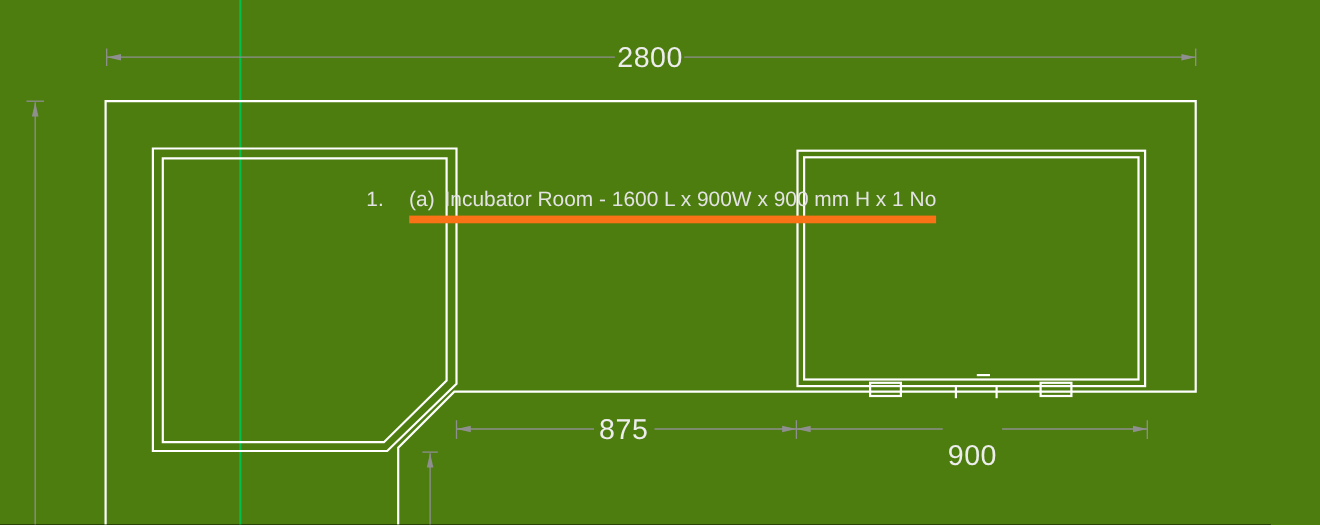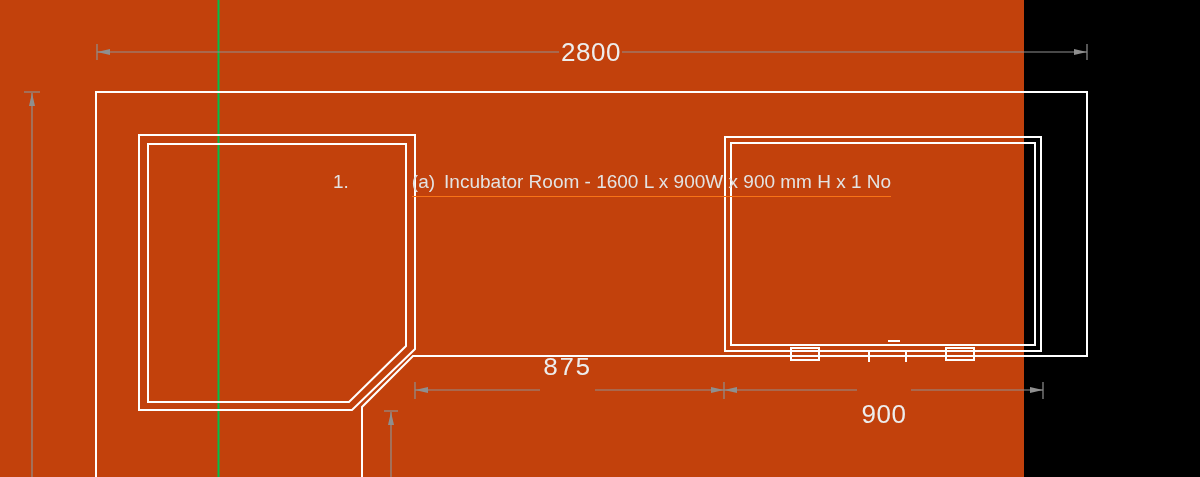--- a/index.html
+++ b/index.html
@@ -6,23 +6,23 @@
     margin: 0;
     padding: 0;
     background: #000000;
     width: 1200px;
     height: 477px;
     overflow: hidden;
     font-family: "Liberation Sans", sans-serif;
   }
   .viewport {
     position: relative;
-    width: 1024px;
+    width: 1200px;
     height: 477px;
-    background: #c2410c;
+    background: #4d7c0f;
   }
   .viewport svg {
     position: absolute;
     left: 0;
     top: 0;
   }
   .dim-text {
     position: absolute;
     transform: translateX(-50%);
     font-size: 26px;
@@ -39,23 +39,22 @@
     line-height: 1.15;
     color: #e3e3e3;
     white-space: nowrap;
   }
   .note .num {
     display: inline-block;
     margin-right: 23px;
   }
   .note .body {
     display: inline-block;
-    border-bottom: 1px solid #f97316;
+    border-bottom: 7px solid #f97316;
     padding-bottom: 3px;
-    margin-left: 40px;
   }
   .note .idx {
     display: inline-block;
     margin-right: 9px;
   }
 </style>
 </head>
 <body>
 
 <div class="viewport">
@@ -111,21 +110,21 @@
         <polygon points="724,390 737,387 737,393"></polygon>
         <polygon points="1043,390 1030,387 1030,393"></polygon>
         <polygon points="32,93 29,106 35,106"></polygon>
         <polygon points="391,412 388,425 394,425"></polygon>
       </g>
     </g>
   </svg>
 
   <div class="dim-text" style="left:591px; top:39px;">2800</div>
 
-  <div class="dim-text" style="left:567px; top:355px;font-family:Liberation Mono, monospace;">875</div>
+  <div class="dim-text" style="left:567px; top:377px;">875</div>
 
   <div class="dim-text" style="left:884px; top:377px;margin-top:24px;">900</div>
 
   <div class="note">
     <span class="num">1.</span><span class="body"><span class="idx">(a)</span><span>Incubator Room - 1600 L x 900W x 900 mm H x 1 No</span></span>
   </div>
 
 </div>
 
 </body></html>

